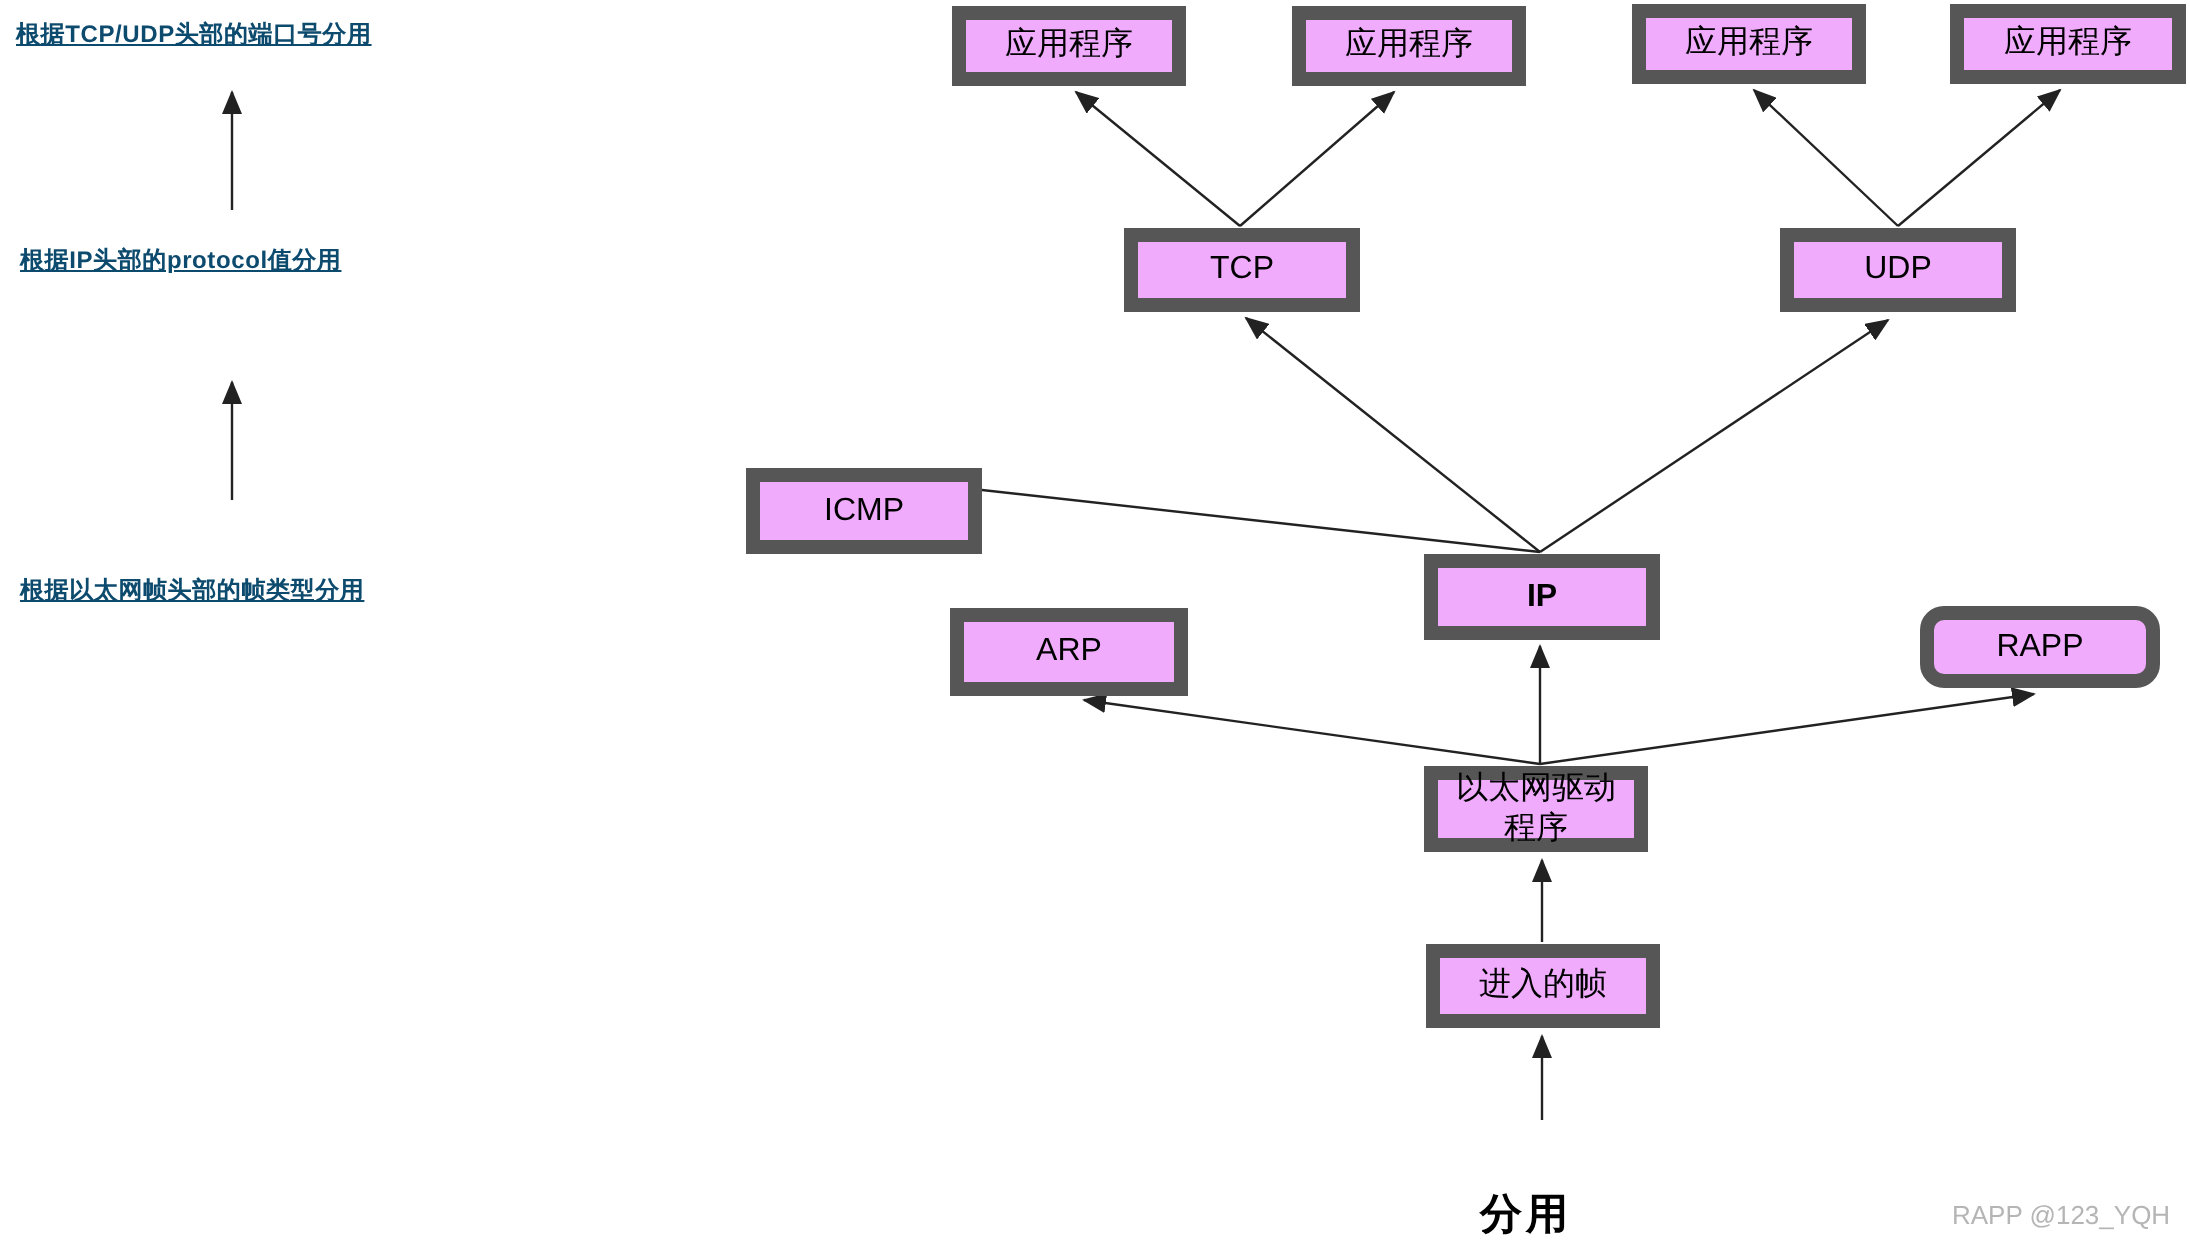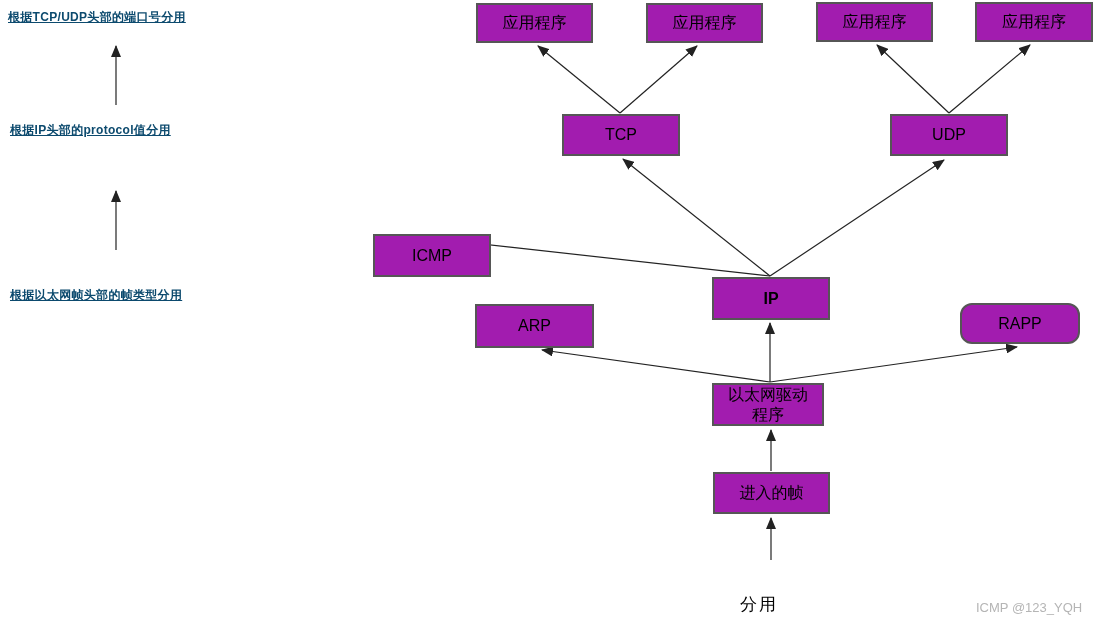--- a/index.html
+++ b/index.html
@@ -7,43 +7,43 @@
     width:1095px;height:625px;
     background:#ffffff;
     font-family:"Liberation Sans","DejaVu Sans",sans-serif;
     position:relative;overflow:hidden;
   }
   .canvas{position:absolute;left:0;top:0;width:1095px;height:625px;}
   #arrow-layer{position:absolute;left:0;top:0;width:1095px;height:625px;pointer-events:none;}
   .node{
     position:absolute;
     box-sizing:border-box;
-    background:#a21caf;
-    border:2px solid #be185d;
+    background:#f0abfc;
+    border:7px solid #be185d;
     display:flex;align-items:center;justify-content:center;
     text-align:center;
     font-size:16px;
     line-height:1.25;
     color:#000000;
     white-space:pre-line;
   }
   .side-label{
     position:absolute;
     font-size:12px;
     font-weight:bold;
     color:#0c4a6e;
     white-space:nowrap;
     letter-spacing:0.3px;
     text-decoration:underline;
   }
   .bottom-label{
     position:absolute;
     left:740px;top:593px;
-    font-size:17px;
-    font-weight:normal;
+    font-size:21px;
+    font-weight:bold;
     color:#000000;
     letter-spacing:2px;
   }
   .watermark{
     position:absolute;
     left:976px;top:600px;
     font-size:13px;
     color:#b5b5b5;
     white-space:nowrap;
   }
@@ -91,14 +91,14 @@
 程序</div>
       <div class="node" style="left: 713px; top: 472px; width: 117px; height: 42px; border-color: rgb(86, 86, 86);">进入的帧</div>
     </div>
   <div id="labels-layer">
       <div class="side-label" style="left: 8px; top: 9px;">根据TCP/UDP头部的端口号分用</div>
       <div class="side-label" style="left: 10px; top: 122px;">根据IP头部的protocol值分用</div>
       <div class="side-label" style="left: 10px; top: 287px;">根据以太网帧头部的帧类型分用</div>
     </div>
 
   <div class="bottom-label">分用</div>
-  <div class="watermark">ICMP @123_YQH</div>
+  <div class="watermark">RAPP @123_YQH</div>
 </div>
 
 </body></html>

